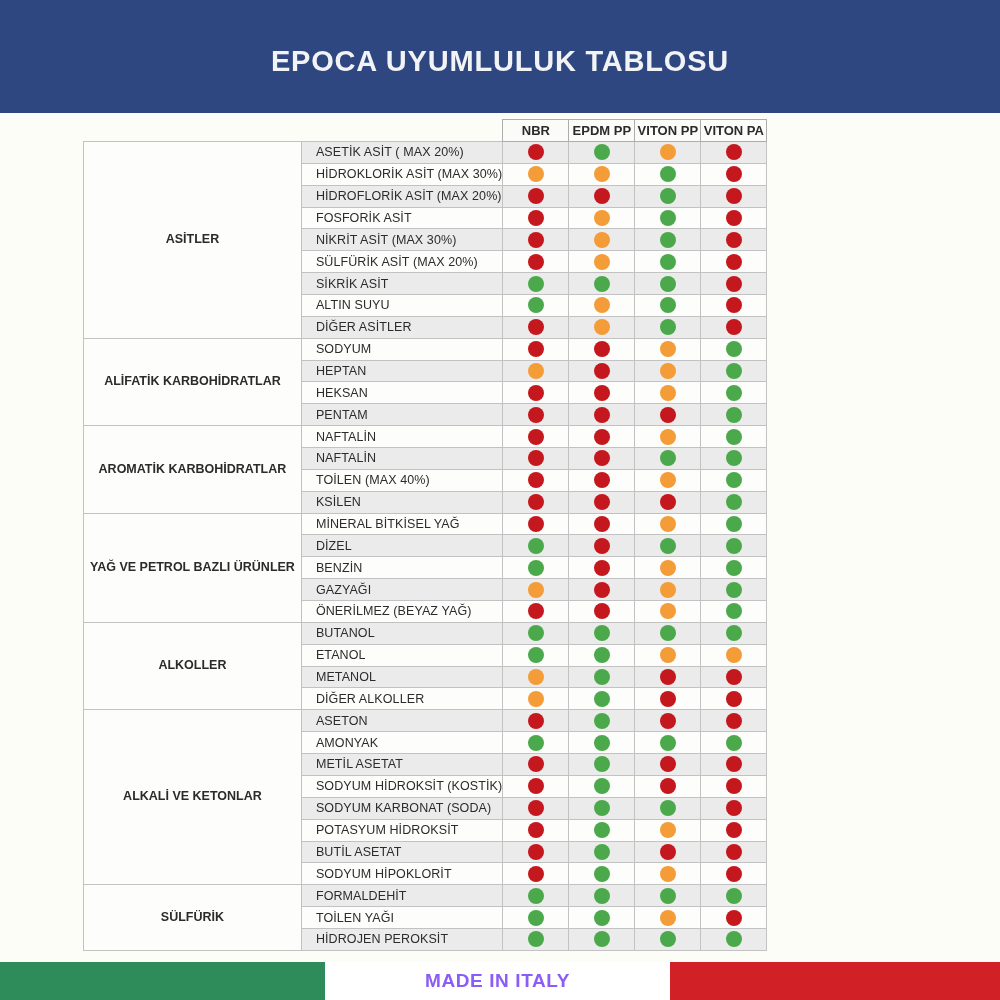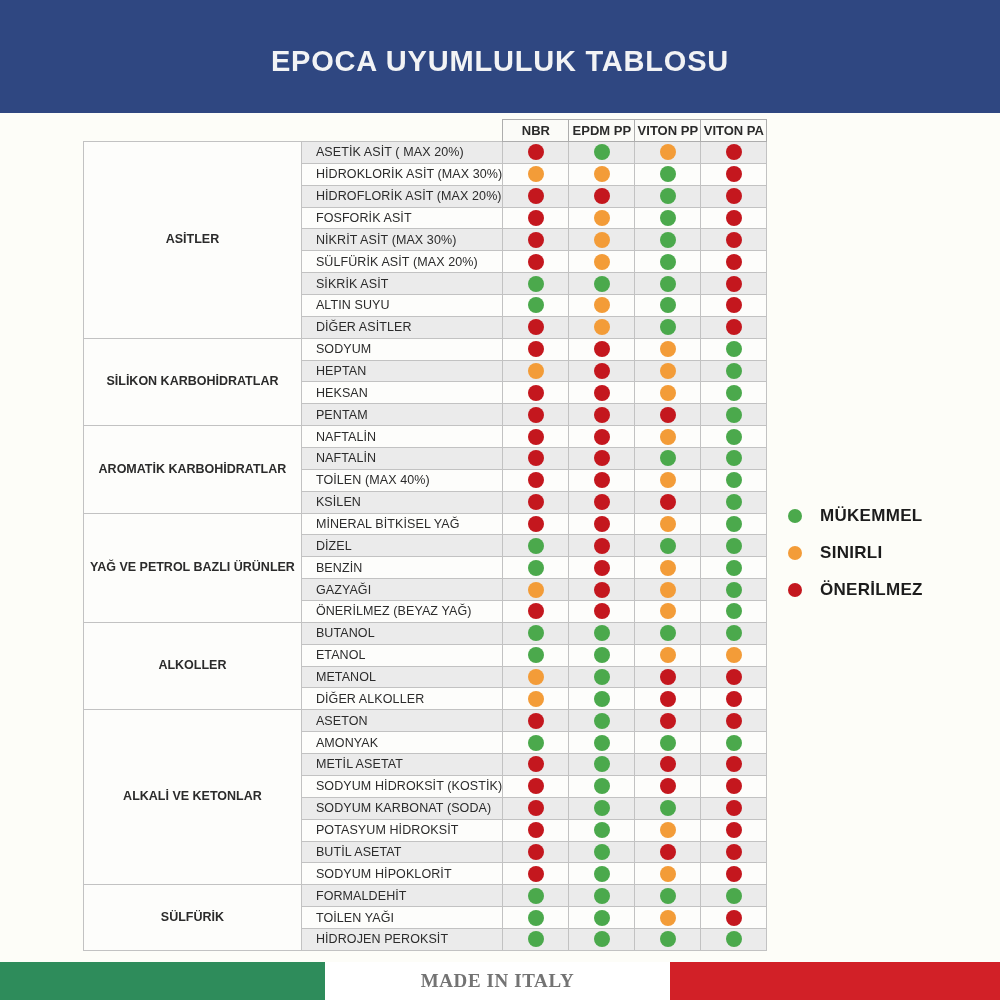--- a/index.html
+++ b/index.html
@@ -225,21 +225,21 @@
             <td class="val"><span class="dot" style="background: rgb(196, 23, 30);"></span></td>
           </tr>
           <tr class="odd">
             <td class="chem">DİĞER ASİTLER</td>
             <td class="val"><span class="dot" style="background: rgb(196, 23, 30);"></span></td>
             <td class="val"><span class="dot" style="background: rgb(243, 156, 56);"></span></td>
             <td class="val"><span class="dot" style="background: rgb(75, 169, 76);"></span></td>
             <td class="val"><span class="dot" style="background: rgb(196, 23, 30);"></span></td>
           </tr>
           <tr class="even">
-            <td class="cat" rowspan="4">SİLİKON KARBOHİDRATLAR</td>
+            <td class="cat" rowspan="4">ALİFATİK KARBOHİDRATLAR</td>
             <td class="chem">SODYUM</td>
             <td class="val"><span class="dot" style="background: rgb(196, 23, 30);"></span></td>
             <td class="val"><span class="dot" style="background: rgb(196, 23, 30);"></span></td>
             <td class="val"><span class="dot" style="background: rgb(243, 156, 56);"></span></td>
             <td class="val"><span class="dot" style="background: rgb(75, 169, 76);"></span></td>
           </tr>
           <tr class="odd">
             <td class="chem">HEPTAN</td>
             <td class="val"><span class="dot" style="background: rgb(243, 156, 56);"></span></td>
             <td class="val"><span class="dot" style="background: rgb(196, 23, 30);"></span></td>
@@ -430,34 +430,20 @@
             <td class="chem">HİDROJEN PEROKSİT</td>
             <td class="val"><span class="dot" style="background: rgb(75, 169, 76);"></span></td>
             <td class="val"><span class="dot" style="background: rgb(75, 169, 76);"></span></td>
             <td class="val"><span class="dot" style="background: rgb(75, 169, 76);"></span></td>
             <td class="val"><span class="dot" style="background: rgb(75, 169, 76);"></span></td>
           </tr>
         </tbody>
     </table>
   </div>
 
-  <div class="legend" id="legend">
-      <div class="legend-item">
-        <span class="dot" style="background: rgb(75, 169, 76);"></span>
-        <span class="legend-label">MÜKEMMEL</span>
-      </div>
-      <div class="legend-item">
-        <span class="dot" style="background: rgb(243, 156, 56);"></span>
-        <span class="legend-label">SINIRLI</span>
-      </div>
-      <div class="legend-item">
-        <span class="dot" style="background: rgb(196, 23, 30);"></span>
-        <span class="legend-label">ÖNERİLMEZ</span>
-      </div>
-    </div>
 
   <div class="footer">
     <div class="bar-green" style="background: rgb(46, 140, 91);"></div>
-    <div class="made-in" style="color: #737373; font-family: Liberation Serif, serif;">MADE IN ITALY</div>
+    <div class="made-in" style="color: #8b5cf6;">MADE IN ITALY</div>
     <div class="bar-red" style="background: rgb(210, 32, 39);"></div>
   </div>
 
 </div>
 
 </body></html>

